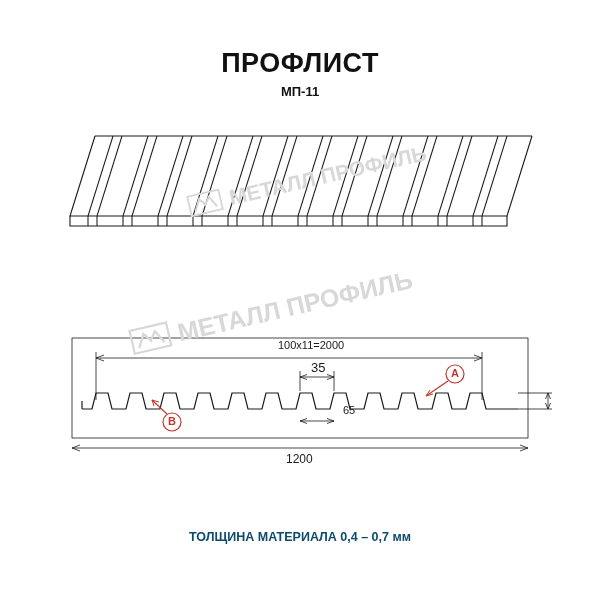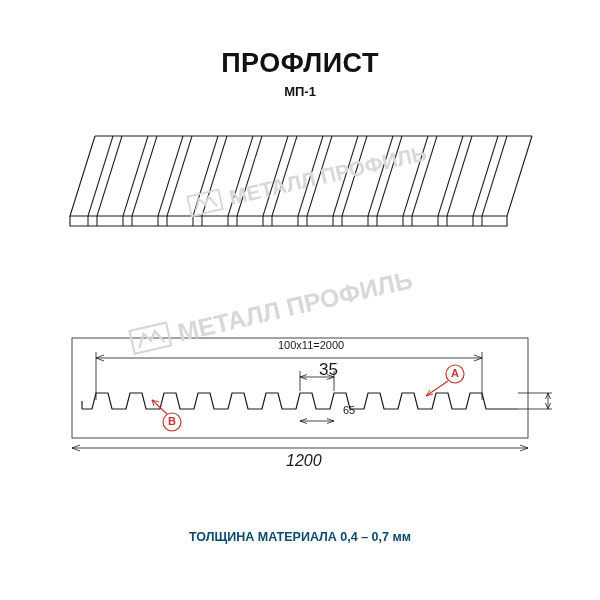--- a/index.html
+++ b/index.html
@@ -83,21 +83,21 @@
     vertical-align: middle;
     margin-right: 8px;
   }
 </style>
 </head>
 <body>
 
 <div class="page">
 
   <div class="title">ПРОФЛИСТ</div>
-  <div class="subtitle">МП-1</div>
+  <div class="subtitle">МП-11</div>
 
   <svg class="svg-layer" width="600" height="600">
     <g fill="none" stroke="#1a1a1a" stroke-width="1.1" stroke-linejoin="miter">
 
       <path d="M95,136 L532,136"></path>
 
       <path d="M95,136 L70,216 L507,216 L532,136"></path>
 
       <path d="M70,216 L70,226 L507,226 L507,216"></path>
 
@@ -222,23 +222,23 @@
 
       <g stroke="#c0392b" fill="none" stroke-width="1.2">
         <circle cx="172" cy="422" r="9"></circle>
         <path d="M167,414 L152,400"></path>
         <path d="M152,400 L159,402 M152,400 L154,406" stroke-width="1"></path>
       </g>
     </g>
   </svg>
 
   <div style="position:absolute;left:278px;top:339px;font-size:11px;">100х11=2000</div>
-  <div style="position:absolute;left:311px;top:360px;font-size:17px;margin-left:8px;">35</div>
+  <div style="position:absolute;left:311px;top:360px;font-size:13px;">35</div>
   <div style="position:absolute;left:311px;top:404px;font-size:11px;padding-left:32px;">65</div>
-  <div style="position:absolute;left:286px;top:452px;font-size:16px;font-style:italic;">1200</div>
+  <div style="position:absolute;left:286px;top:452px;font-size:12px;">1200</div>
   <div style="position:absolute;left:556px;top:394px;font-size:11px;margin-left:45px;">10</div>
 
   <div style="position:absolute;left:451px;top:367px;font-size:11px;color:#c0392b;font-weight:bold;">A</div>
   <div style="position:absolute;left:168px;top:415px;font-size:11px;color:#c0392b;font-weight:bold;">B</div>
 
   <div class="wm wm1">
     <span class="wm-logo">
       <svg width="34" height="22" viewBox="0 0 34 22" aria-hidden="true">
         <rect x="1" y="1" width="32" height="20" fill="none" stroke="#d8d8d8" stroke-width="2"></rect>
         <path d="M6,17 L12,6 L17,13 L22,6 L28,17" fill="none" stroke="#d8d8d8" stroke-width="2"></path>

